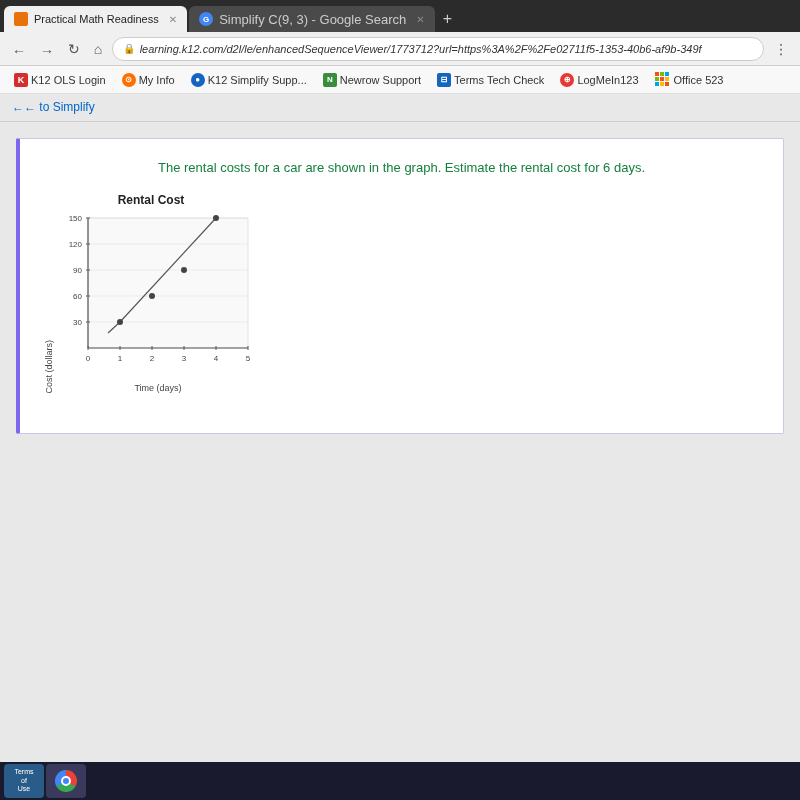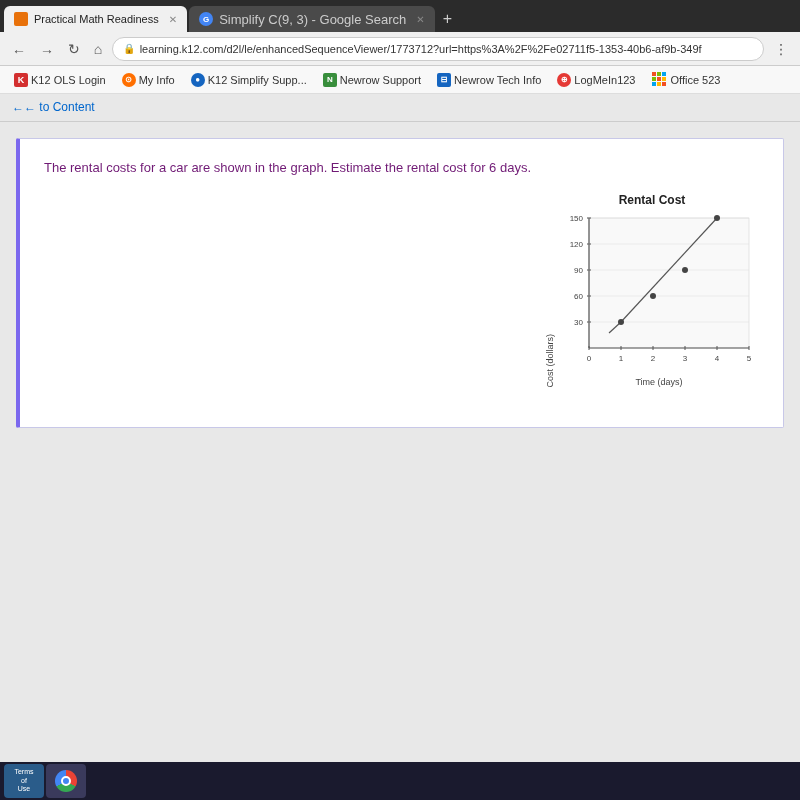--- a/index.html
+++ b/index.html
@@ -159,30 +159,31 @@
     .quiz-card {
       background: white;
       border: 1px solid #c8c8e8;
       border-left: 4px solid #7b68ee;
       border-radius: 2px;
       padding: 20px 24px;
     }
 
     .question-text {
       font-size: 13px;
-      color: #701a75;
+      color: #15803d;
       margin-bottom: 16px;
       line-height: 1.4;
+      text-align: center;
     }
 
     
     .chart-container {
       margin: 10px 0 20px 0;
       display: flex;
-      justify-content: flex-end;
+      justify-content: flex-start;
     }
 
     .chart-wrapper {
       display: flex;
       flex-direction: column;
       align-items: center;
     }
 
     .chart-title {
       font-size: 12px;
@@ -208,21 +209,21 @@
 
     .chart-svg-container {
       display: flex;
       flex-direction: column;
       align-items: center;
     }
 
     .x-axis-label {
       font-size: 9px;
       color: #444;
-      margin-top: 4px;
+      margin-top: 10px;
     }
 
     
     .answer-option {
       display: flex;
       align-items: center;
       gap: 10px;
       margin: 12px 0;
       font-size: 13px;
       color: #222;
@@ -313,21 +314,21 @@
     <button class="tab-add">+</button>
   </div>
 
   <div class="address-bar">
     <button class="nav-btn">←</button>
     <button class="nav-btn">→</button>
     <button class="nav-btn">↻</button>
     <button class="nav-btn">⌂</button>
     <div class="url-bar">
       <span class="lock-icon">🔒</span>
-      <span style="font-size:11px;color:#333;overflow:hidden;white-space:nowrap;text-overflow:ellipsis;max-width:600px;">learning.k12.com/d2l/le/enhancedSequenceViewer/1773712?url=https%3A%2F%2Fe02711f5-1353-40b6-af9b-349f</span>
+      <span style="font-size:11px;color:#333;overflow:hidden;white-space:nowrap;text-overflow:ellipsis;max-width:600px;font-style:italic;">learning.k12.com/d2l/le/enhancedSequenceViewer/1773712?url=https%3A%2F%2Fe02711f5-1353-40b6-af9b-349f</span>
     </div>
     <button class="nav-btn">⋮</button>
   </div>
 
   <div class="bookmarks-bar">
     <div class="bookmark-item">
       <span class="bm-icon bm-k12">K</span>
       <span>K12 OLS Login</span>
     </div>
     <div class="bookmark-item">
@@ -337,21 +338,21 @@
     <div class="bookmark-item">
       <span class="bm-icon bm-k12supp" style="border-radius:50%;">●</span>
       <span>K12 Simplify Supp...</span>
     </div>
     <div class="bookmark-item">
       <span class="bm-icon bm-newrow">N</span>
       <span>Newrow Support</span>
     </div>
     <div class="bookmark-item">
       <span class="bm-icon bm-newrowtech" style="background:#1565c0;">⊟</span>
-      <span>Newrow Tech Info</span>
+      <span>Terms Tech Check</span>
     </div>
     <div class="bookmark-item">
       <span class="bm-icon bm-logmein" style="border-radius:50%;">⊕</span>
       <span>LogMeIn123</span>
     </div>
     <div class="bookmark-item">
       <span style="display:inline-grid;grid-template-columns:repeat(3,4px);grid-template-rows:repeat(3,4px);gap:1px;width:16px;height:16px;">
         <span style="background:#f25022;"></span>
           <span style="background:#7fba00;"></span>
           <span style="background:#00a4ef;"></span>
@@ -364,21 +365,21 @@
       </span>
       <span>Office 523</span>
     </div>
   </div>
 
   <div class="page-content" style="height: 682px;">
 
     <div style="display:flex; align-items:center; background:#e0e0e0; border-bottom:1px solid #bbb; height:28px;">
       <div class="back-bar" style="flex:1; height:28px;">
         <span>←</span>
-        <span style="margin-left:-4px;">← to Content</span>
+        <span style="margin-left:-4px;">← to Simplify</span>
       </div>
     </div>
 
     <div class="quiz-area">
       <div class="quiz-card">
 
         <p class="question-text">The rental costs for a car are shown in the graph. Estimate the rental cost for 6 days.</p>
 
         <div class="chart-container">
           <div class="chart-wrapper">

